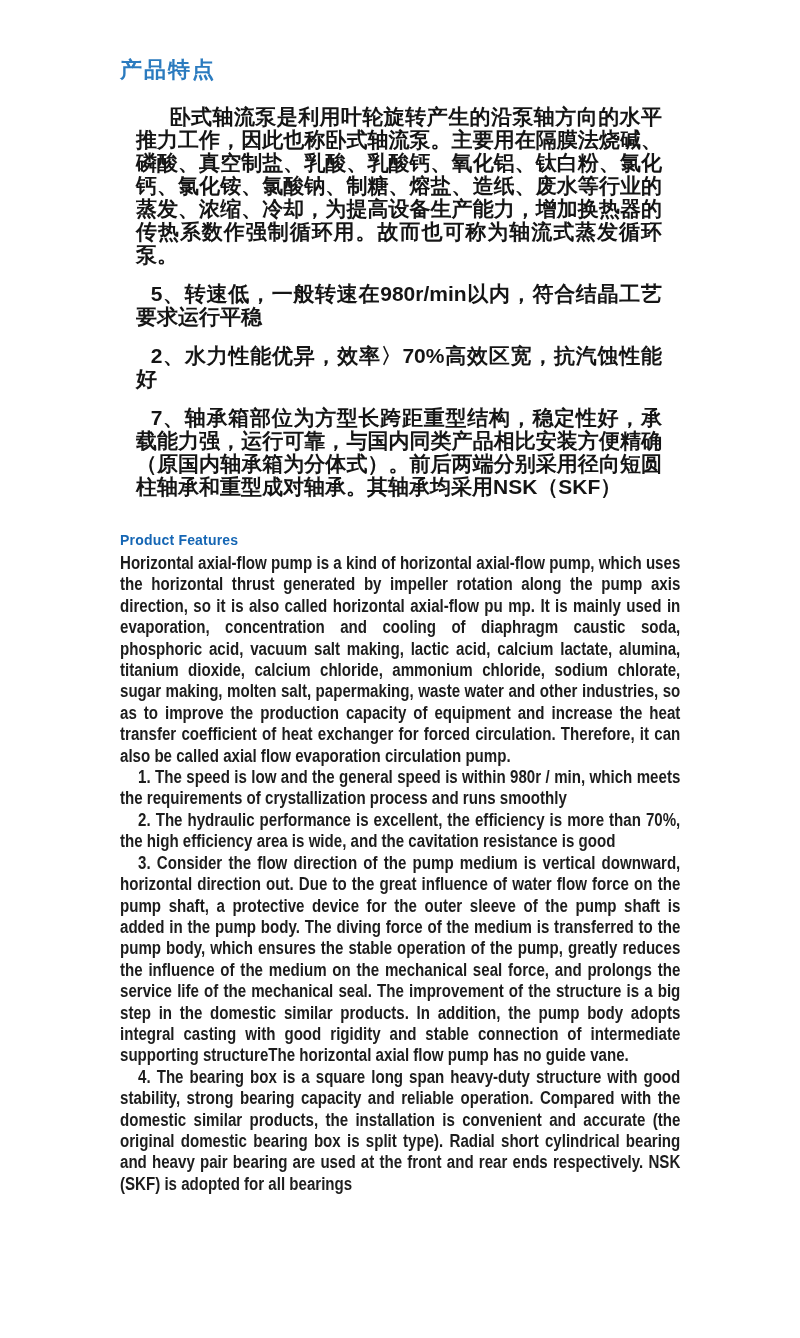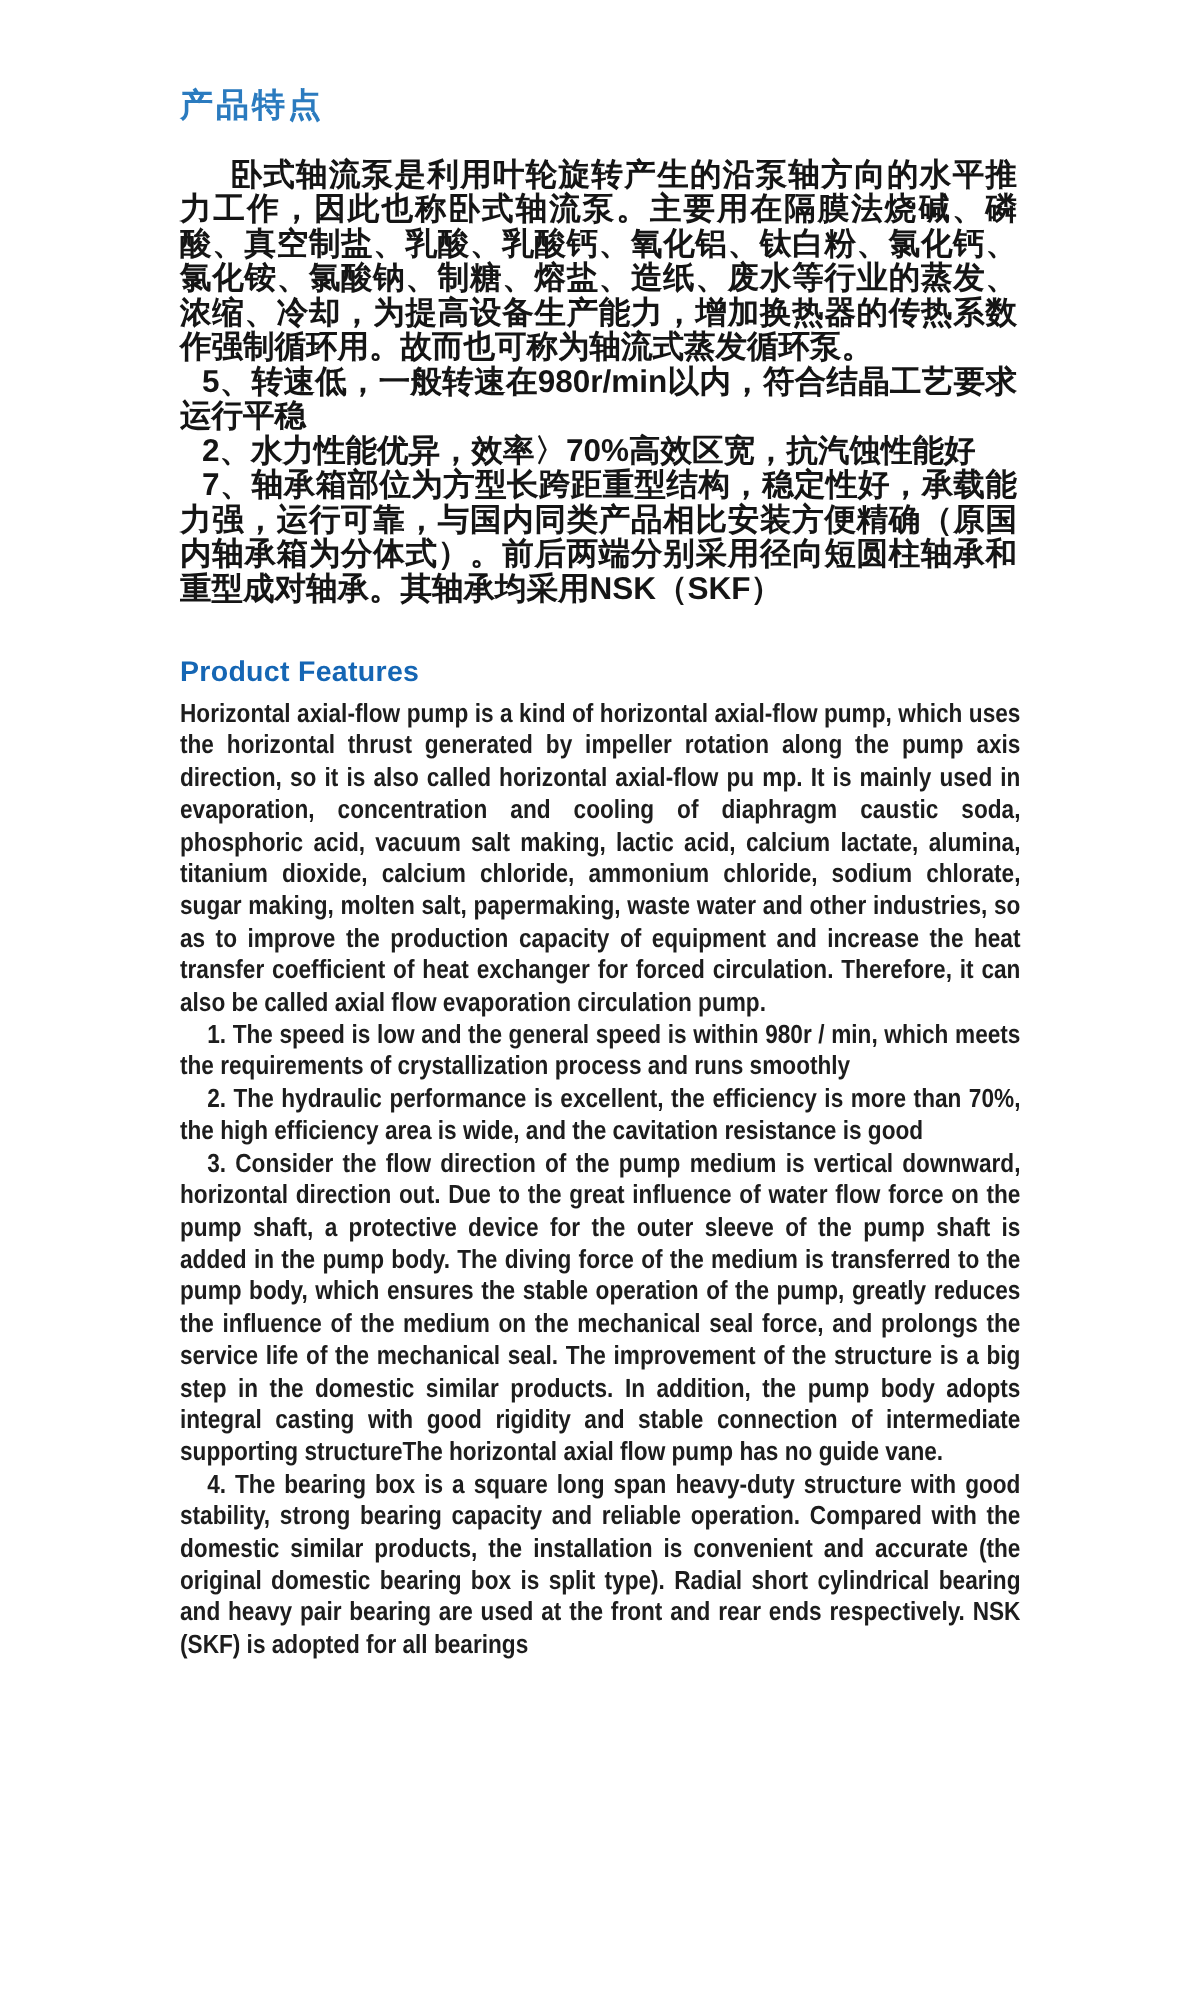--- a/index.html
+++ b/index.html
@@ -26,29 +26,29 @@
     color: var(--cn_title, #2b7bbf);
   }
   .cn-body {
     width: 558px;
     font-size: 21px;
     line-height: 23px;
     font-weight: 700;
     text-align: justify;
     color: var(--cn_text, #151515);
   }
-  .cn-body p { margin: 0; }
+  .cn-body p { margin: 16px; }
   .p-indent-intro { text-indent: 1.6em; }
   .p-indent-item  { text-indent: 0.7em; }
 
   
   .en-section { margin-top: 34px; }
   .en-title {
     margin: 0 0 5px 0;
-    font-size: 19px;
+    font-size: 14px;
     font-weight: 700;
     letter-spacing: 0.2px;
     color: var(--en_title, #1566b4);
   }
   
   .en-scale {
     width: 650px;
     transform: scaleX(0.862);
     transform-origin: 0 0;
   }

